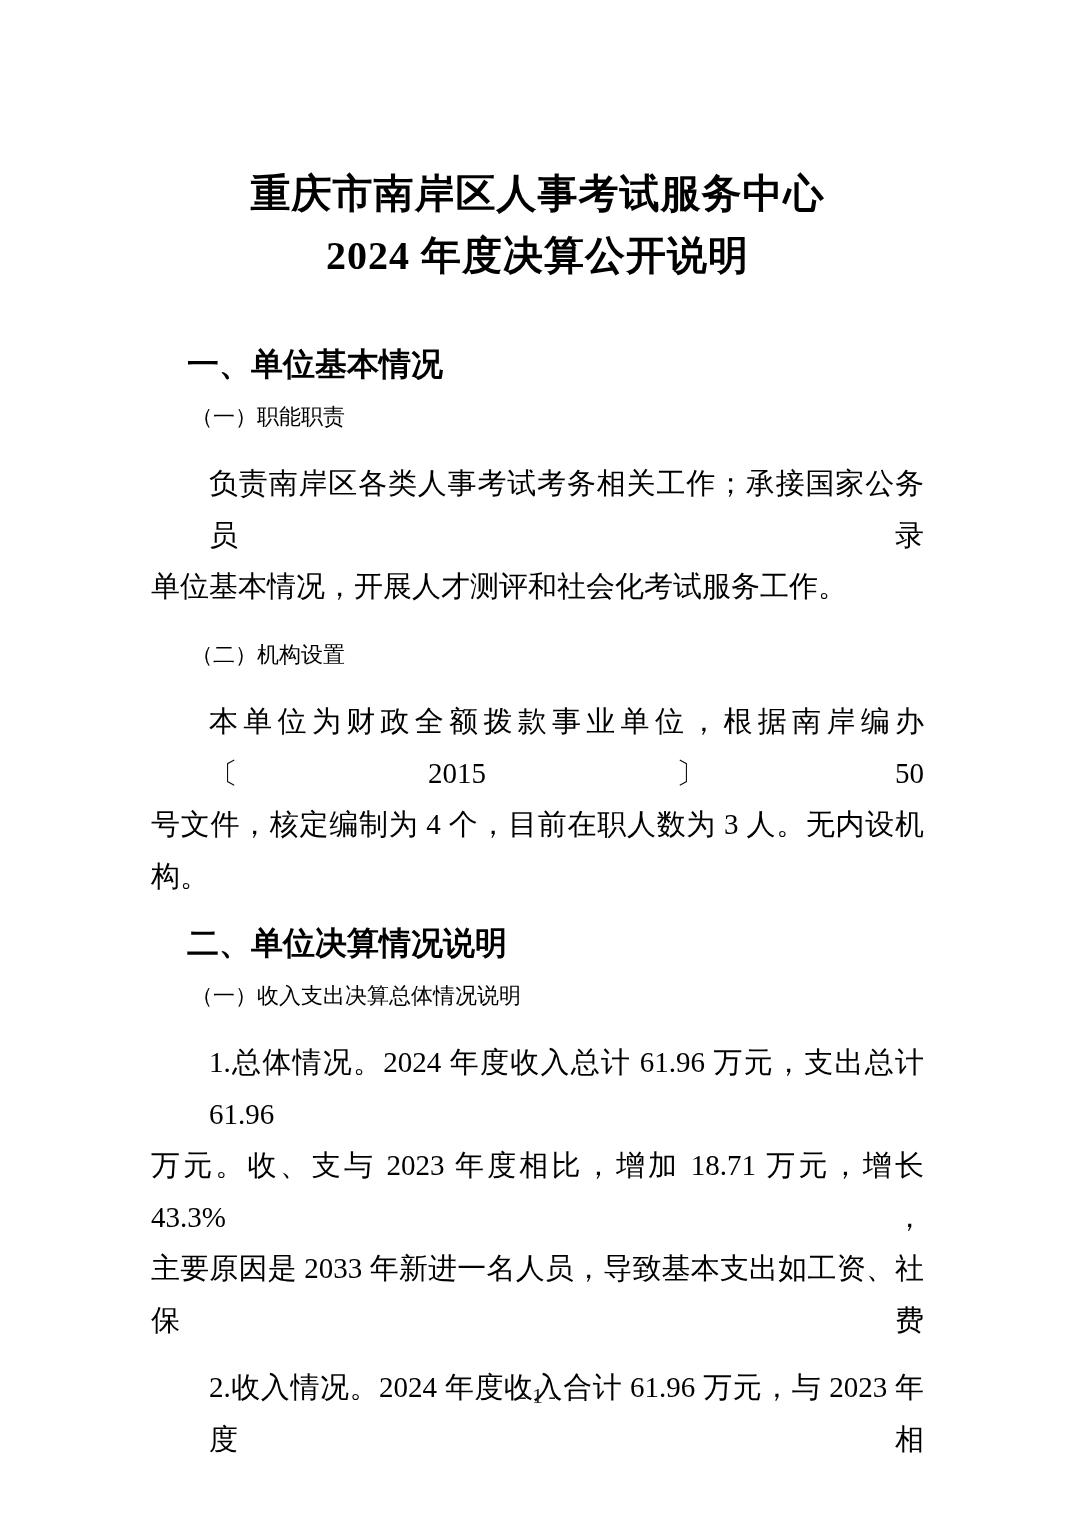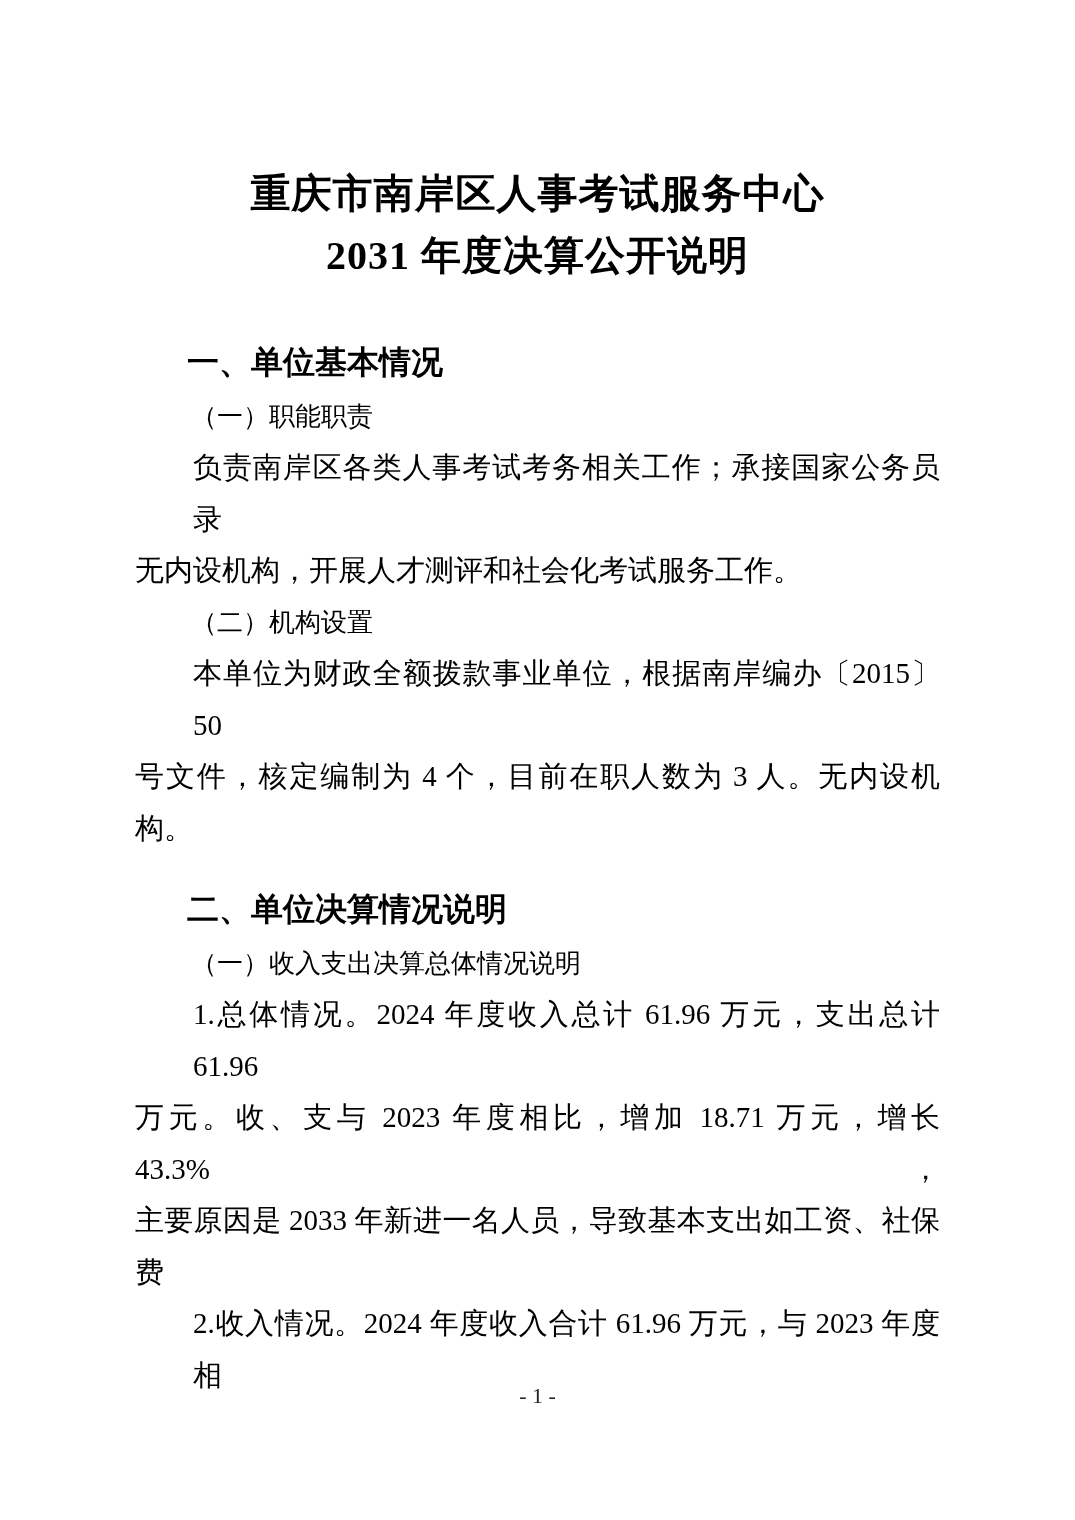--- a/index.html
+++ b/index.html
@@ -19,35 +19,34 @@
     font-size: 40px;
     line-height: 62px;
     letter-spacing: 1px;
   }
   .doc-body {
     margin: 52px 135px 0 135px;
     font-size: 29px;
     line-height: 51.5px;
   }
   .h2 {
-    font-family: Liberation Mono, monospace;
+    font-family: Liberation Sans, sans-serif;
     font-weight: 700;
     font-size: 32px;
     line-height: 51.5px;
     padding-left: 52px;
     white-space: nowrap;
-    margin-top: 32px;
   }
   .h3 {
-    font-size: 26px;
+    font-size: 22px;
     line-height: 51.5px;
     padding-left: 56px;
     white-space: nowrap;
   }
-  .para { margin: 0; }
+  .para { margin: 16px; }
   .line {
     text-align: justify;
     text-align-last: justify;
     line-height: 51.5px;
   }
   .line.first { padding-left: 58px; }
   .line.last { text-align-last: left; }
   .lead { font-weight: 400; }
   .footer {
     position: absolute;
@@ -60,32 +59,32 @@
     color: #222222;
   }
 </style>
 </head>
 <body>
 
 <div class="page">
 
   <header class="doc-title">
     <div>重庆市南岸区人事考试服务中心</div>
-    <div>2031 年度决算公开说明</div>
+    <div>2024 年度决算公开说明</div>
   </header>
 
   <main class="doc-body">
 
     <div class="h2">一、单位基本情况</div>
 
     <div class="h3">（一）职能职责</div>
 
     <div class="para">
       <div class="line first">负责南岸区各类人事考试考务相关工作；承接国家公务员录</div>
-      <div class="line last">无内设机构，开展人才测评和社会化考试服务工作。</div>
+      <div class="line last">单位基本情况，开展人才测评和社会化考试服务工作。</div>
     </div>
 
     <div class="h3">（二）机构设置</div>
 
     <div class="para">
       <div class="line first">本单位为财政全额拨款事业单位，根据南岸编办〔2015〕50</div>
       <div class="line last">号文件，核定编制为 4 个，目前在职人数为 3 人。无内设机构。</div>
     </div>
 
     <div class="h2">二、单位决算情况说明</div>

